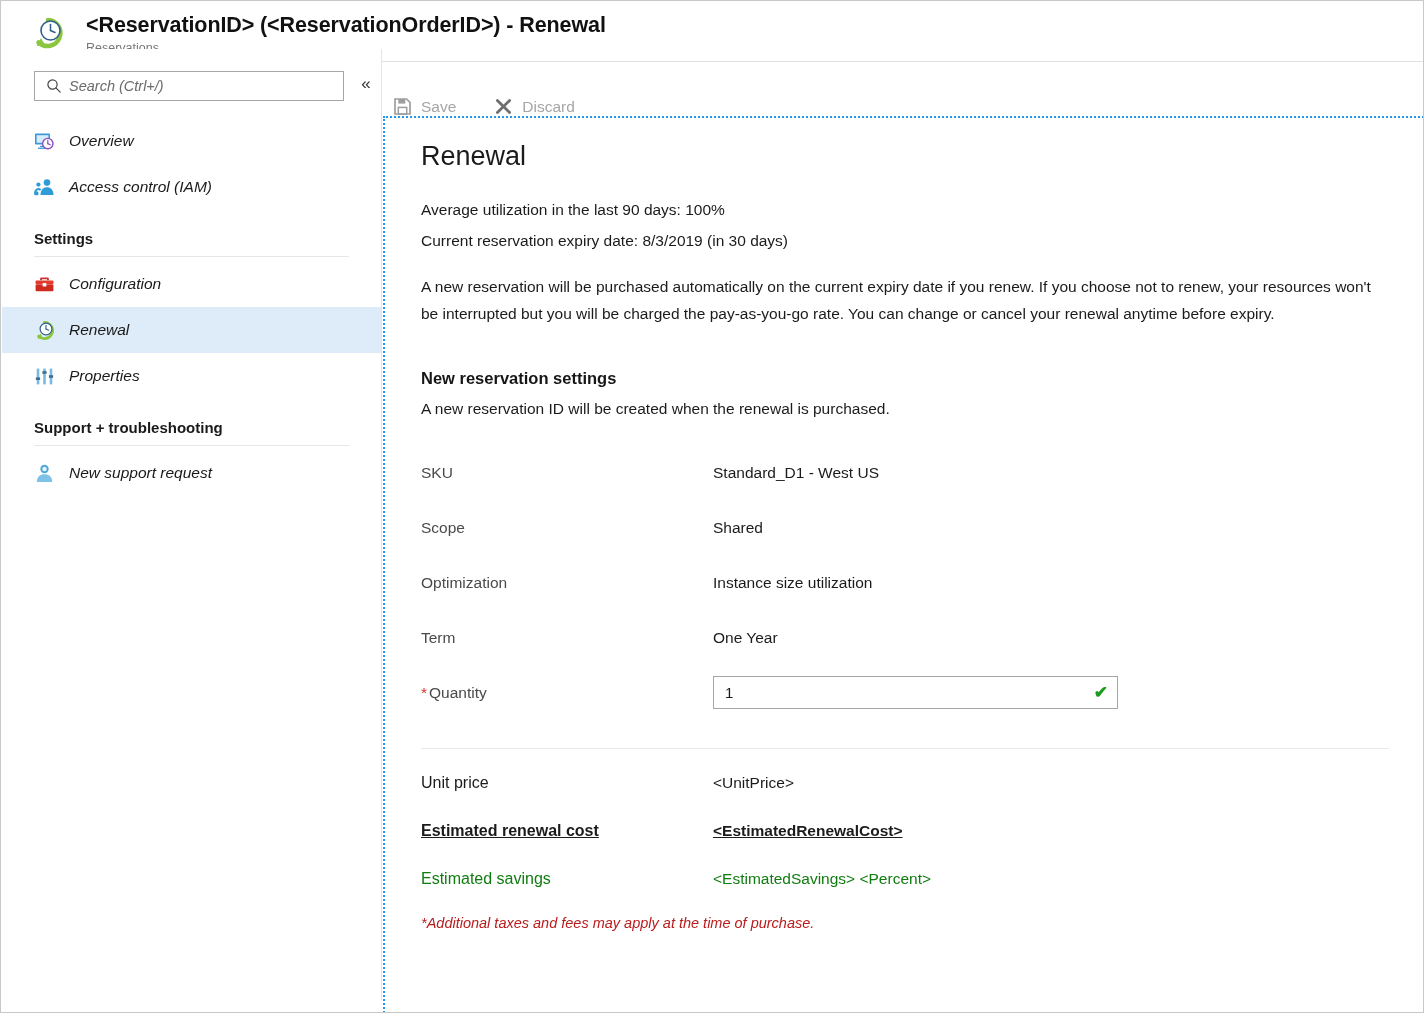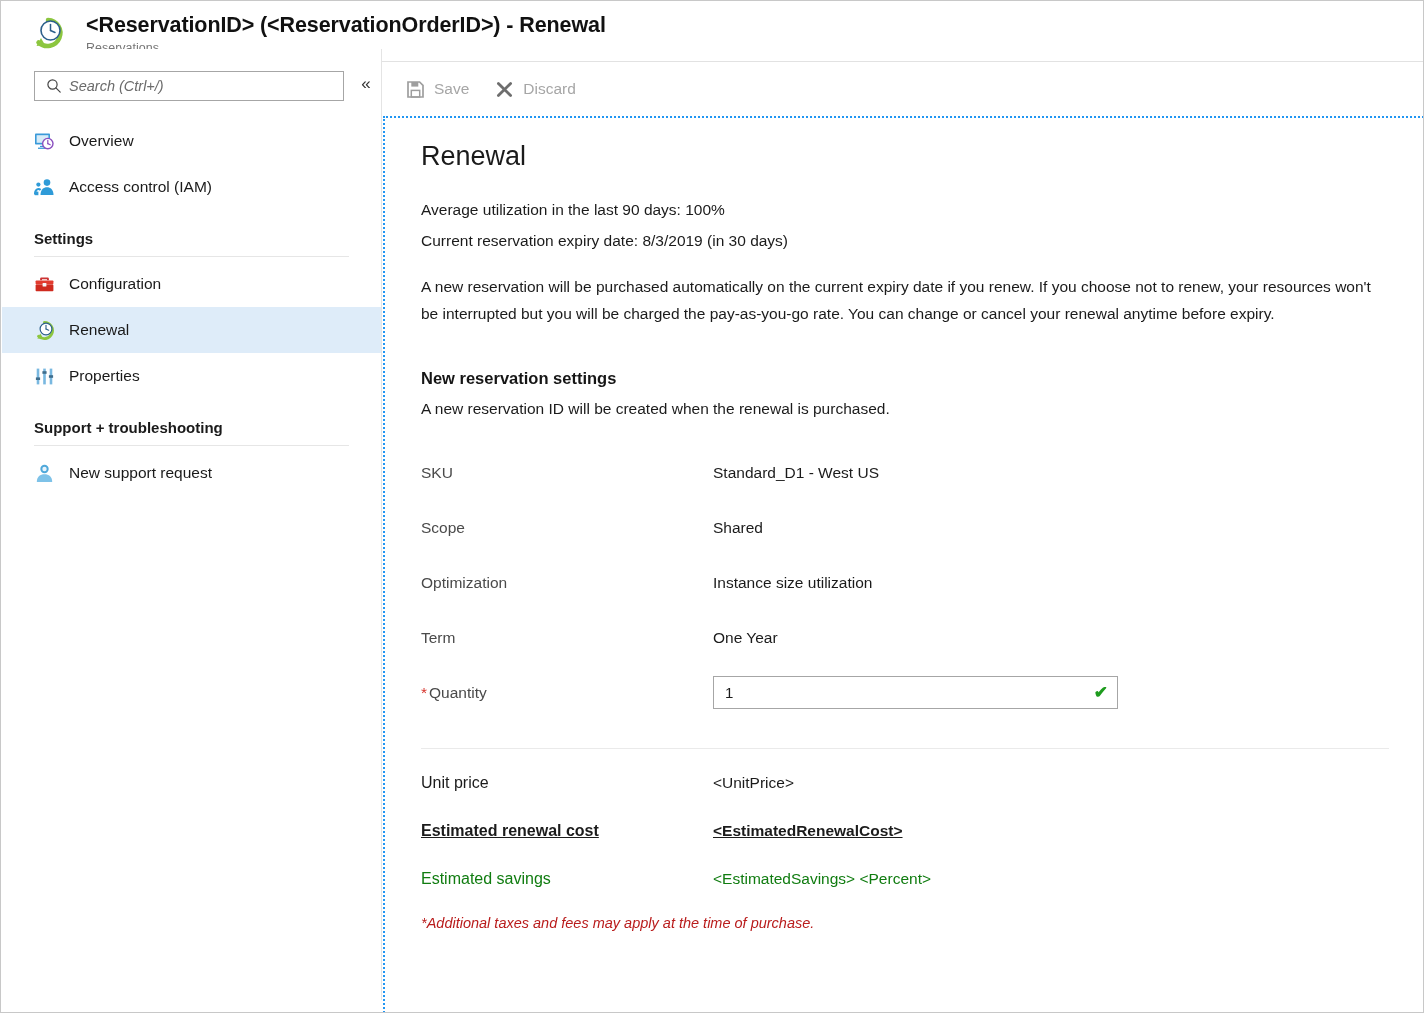--- a/index.html
+++ b/index.html
@@ -114,21 +114,21 @@
     font-size: 15.5px;
     color: #1a1a1a;
   }
   .nav-item.selected { background: #deecf9; }
   .nav-ico {
     width: 21px; height: 21px;
     margin-right: 14px;
     flex: 0 0 auto;
     display: flex; align-items: center; justify-content: center;
   }
-  .nav-label { line-height: 20px; }
+  .nav-label { line-height: 20px; font-style: italic; }
 
   .nav-group {
     margin-top: 12px;
     padding: 0 32px 0 32px;
   }
   .nav-group-title {
     font-size: 15px;
     font-weight: bold;
     color: #1a1a1a;
     padding: 8px 0 9px 0;
@@ -142,22 +142,23 @@
   
   .content {
     position: absolute;
     left: 382px; top: 61px;
     width: 1041px; height: 951px;
     background: #ffffff;
   }
   .cmdbar {
     height: 54px;
     display: flex;
-    align-items: center;
-    padding-left: 23px;
+    align-items: flex-end;
+    padding-left: 10px;
+    gap: 12px;
   }
   .cmd {
     display: flex;
     align-items: center;
     margin-right: 26px;
     cursor: default;
   }
   .cmd-ico { width: 19px; height: 19px; margin-right: 9px; flex:0 0 auto;}
   .cmd-label {
     font-size: 15.5px;

